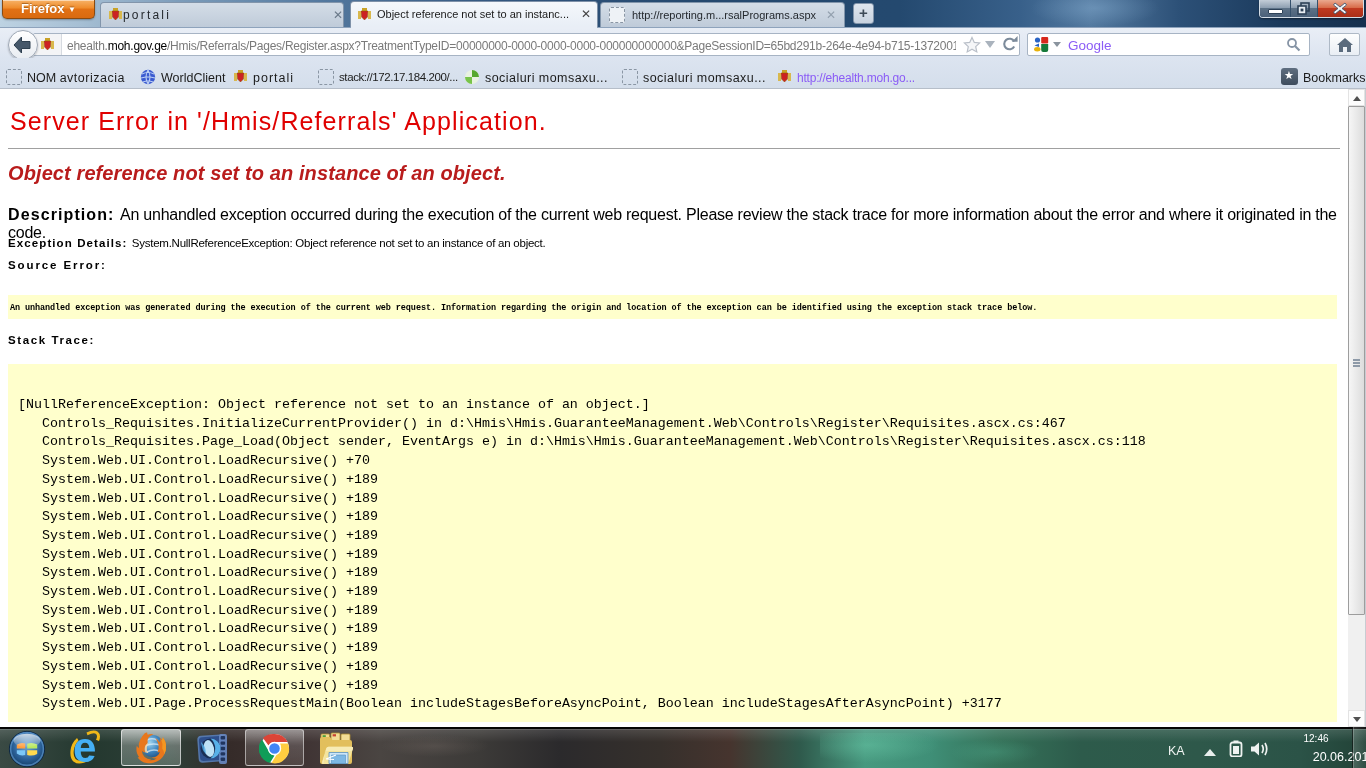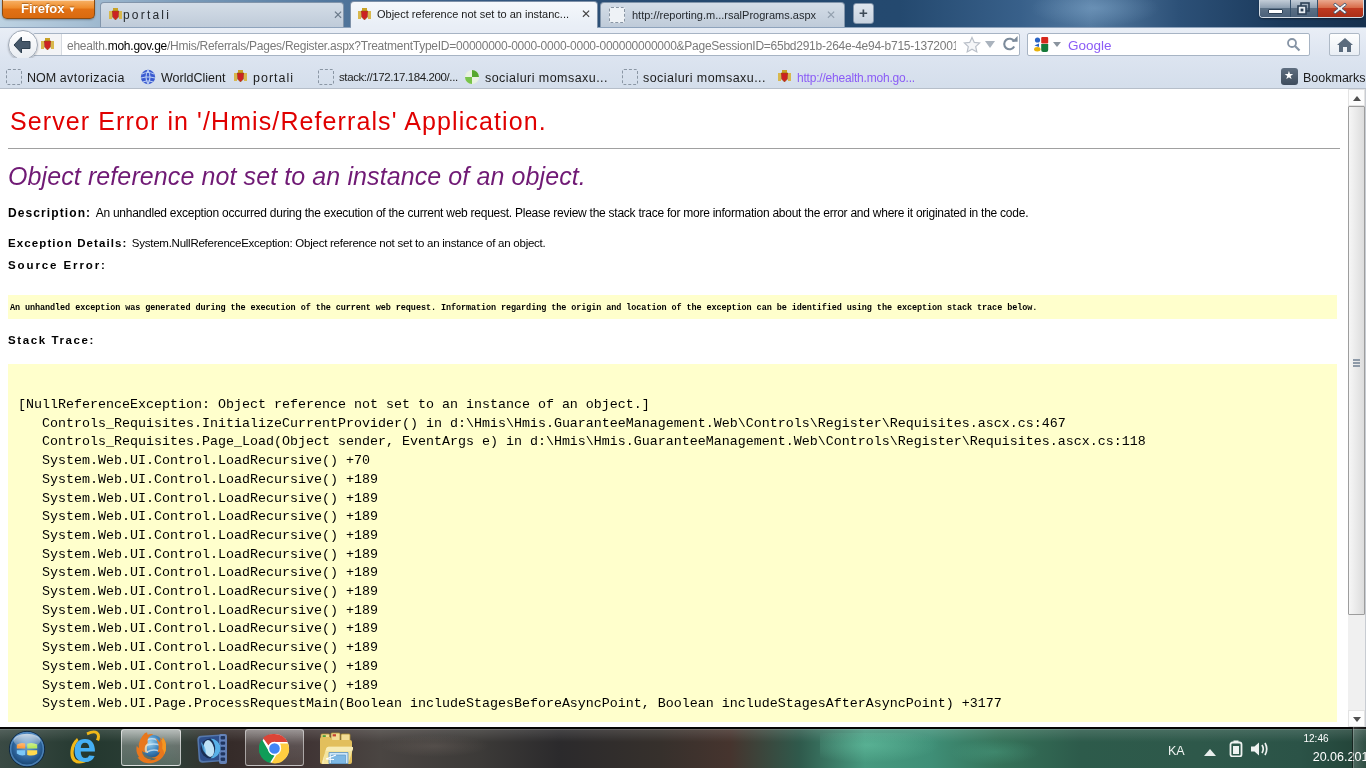--- a/index.html
+++ b/index.html
@@ -167,23 +167,23 @@
 <div class="abs" style="left:797px;top:71px;font-size:12px;letter-spacing:-0.2px;color:#8b5cf6;">http://ehealth.moh.go...</div>
 <div class="abs" style="left:1281px;top:68px;width:17px;height:17px;border-radius:3px;background:linear-gradient(#5f6e80,#3e4c5c);">
   <span style="position:absolute;left:3px;top:1px;color:#fff;font-size:11px;">★</span>
     </div>
 <div class="abs" style="left:1303px;top:71px;font-size:12.5px;color:#1b1b1b;">Bookmarks</div>
 
 <div class="abs" style="left:0;top:89px;width:1348px;height:638px;background:#fff;"></div>
 
 <div class="abs" style="left:10px;top:107px;font-size:25px;letter-spacing:1.1px;color:#e00000;">Server Error in '/Hmis/Referrals' Application.</div>
 <div class="abs" style="left:8px;top:148px;width:1332px;height:1px;background:#a0a0a0;"></div>
-<div class="abs" style="left:8px;top:162px;font-size:25px;letter-spacing:0.1px;font-weight:normal;font-style:italic;color:#701a75;">Object reference not set to an instance of an object.</div>
-
-<div class="abs" style="left:8px;top:206px;font-size:12px;letter-spacing:-0.25px;color:#000;"><b style="letter-spacing:1.1px;">Description:&nbsp;</b>An unhandled exception occurred during the execution of the current web request. Please review the stack trace for more information about the error and where it originated in the code.</div>
+<div class="abs" style="left:8px;top:162px;font-size:20px;letter-spacing:0.1px;font-weight:bold;font-style:italic;color:#b91c1c;">Object reference not set to an instance of an object.</div>
+
+<div class="abs" style="left:8px;top:206px;font-size:16px;letter-spacing:-0.25px;color:#000;"><b style="letter-spacing:1.1px;">Description:&nbsp;</b>An unhandled exception occurred during the execution of the current web request. Please review the stack trace for more information about the error and where it originated in the code.</div>
 <div class="abs" style="left:8px;top:237px;font-size:11.5px;letter-spacing:-0.25px;color:#000;"><b style="letter-spacing:1.1px;">Exception Details:&nbsp;</b>System.NullReferenceException: Object reference not set to an instance of an object.</div>
 <div class="abs" style="left:8px;top:259px;font-size:11.5px;color:#000;"><b style="letter-spacing:1.9px;">Source Error:</b></div>
 
 <div class="abs" style="left:8px;top:295px;width:1329px;height:24px;background:#ffffcc;"></div>
 <div class="abs" style="left:10px;top:303px;font-size:8.5px;font-weight:bold;letter-spacing:-0.09px;font-family:'Liberation Mono',monospace;color:#000;white-space:nowrap;">An unhandled exception was generated during the execution of the current web request. Information regarding the origin and location of the exception can be identified using the exception stack trace below.</div>
 
 <div class="abs" style="left:8px;top:334px;font-size:11.5px;color:#000;"><b style="letter-spacing:1.6px;">Stack Trace:</b></div>
 
 <div class="abs" style="left:8px;top:364px;width:1329px;height:358px;background:#ffffcc;"></div>
 <pre class="abs" style="left:18px;top:396px;margin:0;font-family:'Liberation Mono',monospace;font-size:13.33px;line-height:18.7px;color:#000;">[NullReferenceException: Object reference not set to an instance of an object.]

